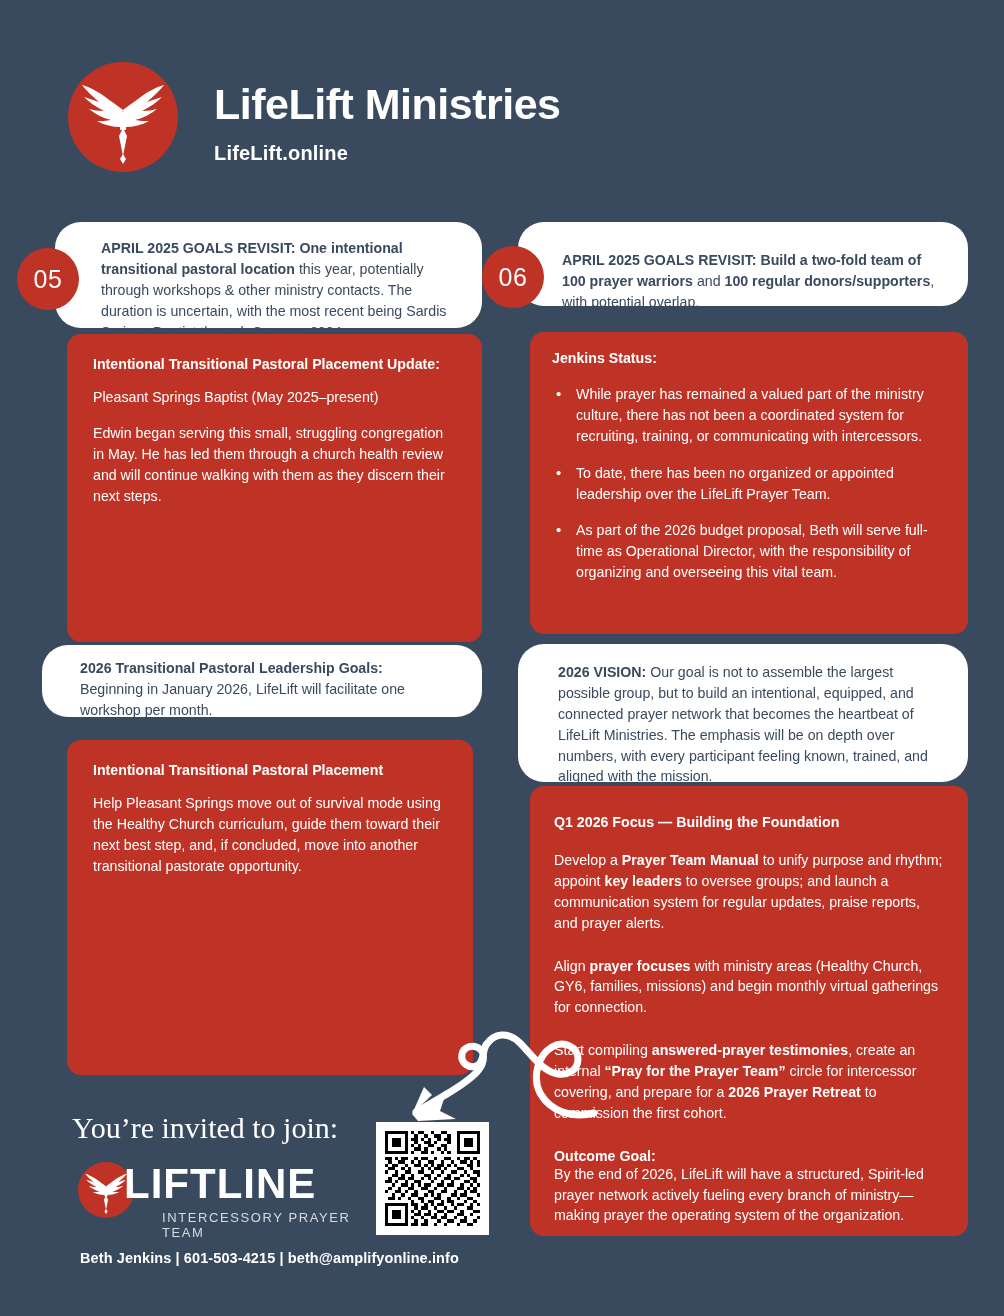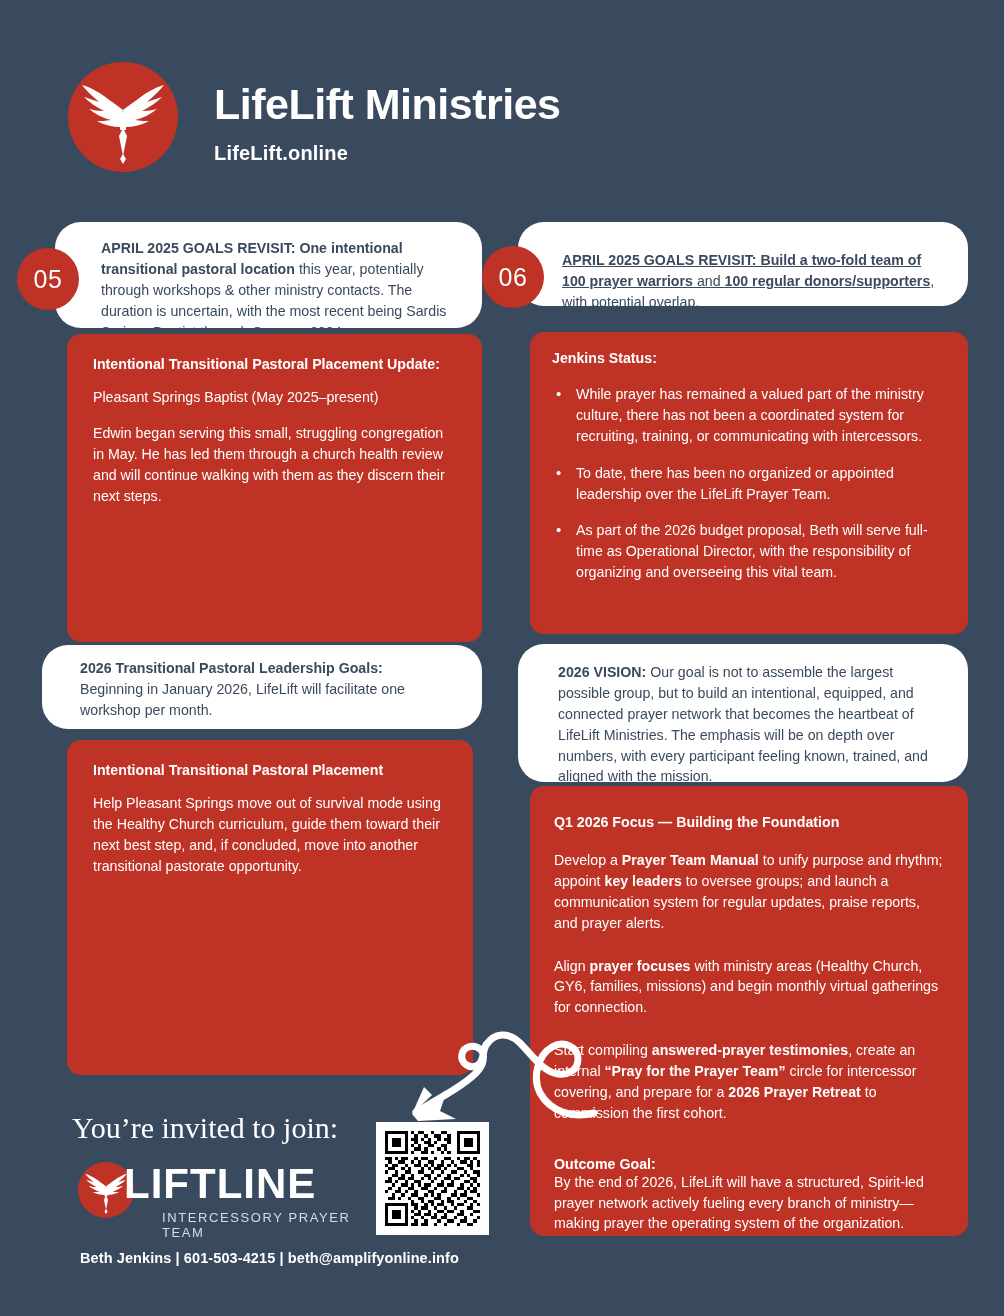--- a/index.html
+++ b/index.html
@@ -91,24 +91,24 @@
     position: absolute; left: 4px; top: -1px;
     font-size: 15px;
   }
   .para { margin-bottom: 15px; }
   .para:last-child { margin-bottom: 0; }
 
   
   #card05        { left: 55px;  top: 222px; width: 427px; height: 106px; padding: 16px 22px 0 46px; }
   #badge05       { left: 17px;  top: 248px; }
   #redbox05      { left: 67px;  top: 334px; width: 415px; height: 308px; padding: 22px 26px; }
-  #card05b       { left: 42px;  top: 645px; width: 440px; height: 84px; padding: 13px 24px 0 38px; }
+  #card05b       { left: 42px;  top: 645px; width: 440px; height: 72px; padding: 13px 24px 0 38px; }
   #redbox05b     { left: 67px;  top: 740px; width: 406px; height: 335px; padding: 22px 26px; }
 
-  #card06        { left: 518px; top: 222px; width: 450px; height: 84px; padding: 28px 24px 0 44px; text-decoration: underline; }
+  #card06        { left: 518px; top: 222px; width: 450px; height: 84px; padding: 28px 24px 0 44px; }
   #badge06       { left: 482px; top: 246px; }
   #redbox06      { left: 530px; top: 332px; width: 438px; height: 302px; padding: 18px 22px; }
   #card06b       { left: 518px; top: 644px; width: 450px; height: 138px; padding: 18px 26px 0 40px; }
   #redbox06b     { left: 530px; top: 786px; width: 438px; height: 450px; padding: 28px 24px; }
 
   
   #arrow-graphic {
     position: absolute; left: 382px; top: 1015px;
     width: 215px; height: 115px;
     z-index: 8; pointer-events: none;
@@ -215,21 +215,21 @@
 
   <div class="red-box" id="redbox06b">
     <div class="red-head" style="margin-bottom:20px">Q1 2026 Focus — Building the Foundation</div>
 
     <div class="red-text para"><span>Develop a </span><b>Prayer Team Manual</b><span> to unify purpose and rhythm; appoint </span><b>key leaders</b><span> to oversee groups; and launch a communication system for regular updates, praise reports, and prayer alerts.</span></div>
 
     <div class="red-text para" style="margin-top:22px"><span>Align </span><b>prayer focuses</b><span> with ministry areas (Healthy Church, GY6, families, missions) and begin monthly virtual gatherings for connection.</span></div>
 
     <div class="red-text para" style="margin-top:22px"><span>Start compiling </span><b>answered-prayer testimonies</b><span>, create an internal </span><b>“Pray for the Prayer Team”</b><span> circle for intercessor covering, and prepare for a </span><b>2026 Prayer Retreat</b><span> to commission the first cohort.</span></div>
 
-    <div style="margin-top:32px">
+    <div style="margin-top:24px">
       <div class="red-head">Outcome Goal:</div>
       <div class="red-text">By the end of 2026, LifeLift will have a structured, Spirit-led prayer network actively fueling every branch of ministry—making prayer the operating system of the organization.</div>
     </div>
   </div>
 
   <div id="arrow-graphic">
     <svg viewBox="0 0 215 115" xmlns="http://www.w3.org/2000/svg">
       <g fill="none" stroke="#ffffff" stroke-width="7" stroke-linecap="round">
         <path d="M212 98 C190 104 168 96 158 78 C150 62 156 40 170 32 C182 25 196 32 196 44 C196 56 184 62 172 58 C158 53 148 38 138 28 C126 16 112 18 104 30"></path>
         <path d="M104 30 C100 38 102 46 96 50 C88 55 78 48 80 39 C82 31 92 29 98 34 C104 39 102 50 94 58 C82 70 60 82 34 97"></path>

